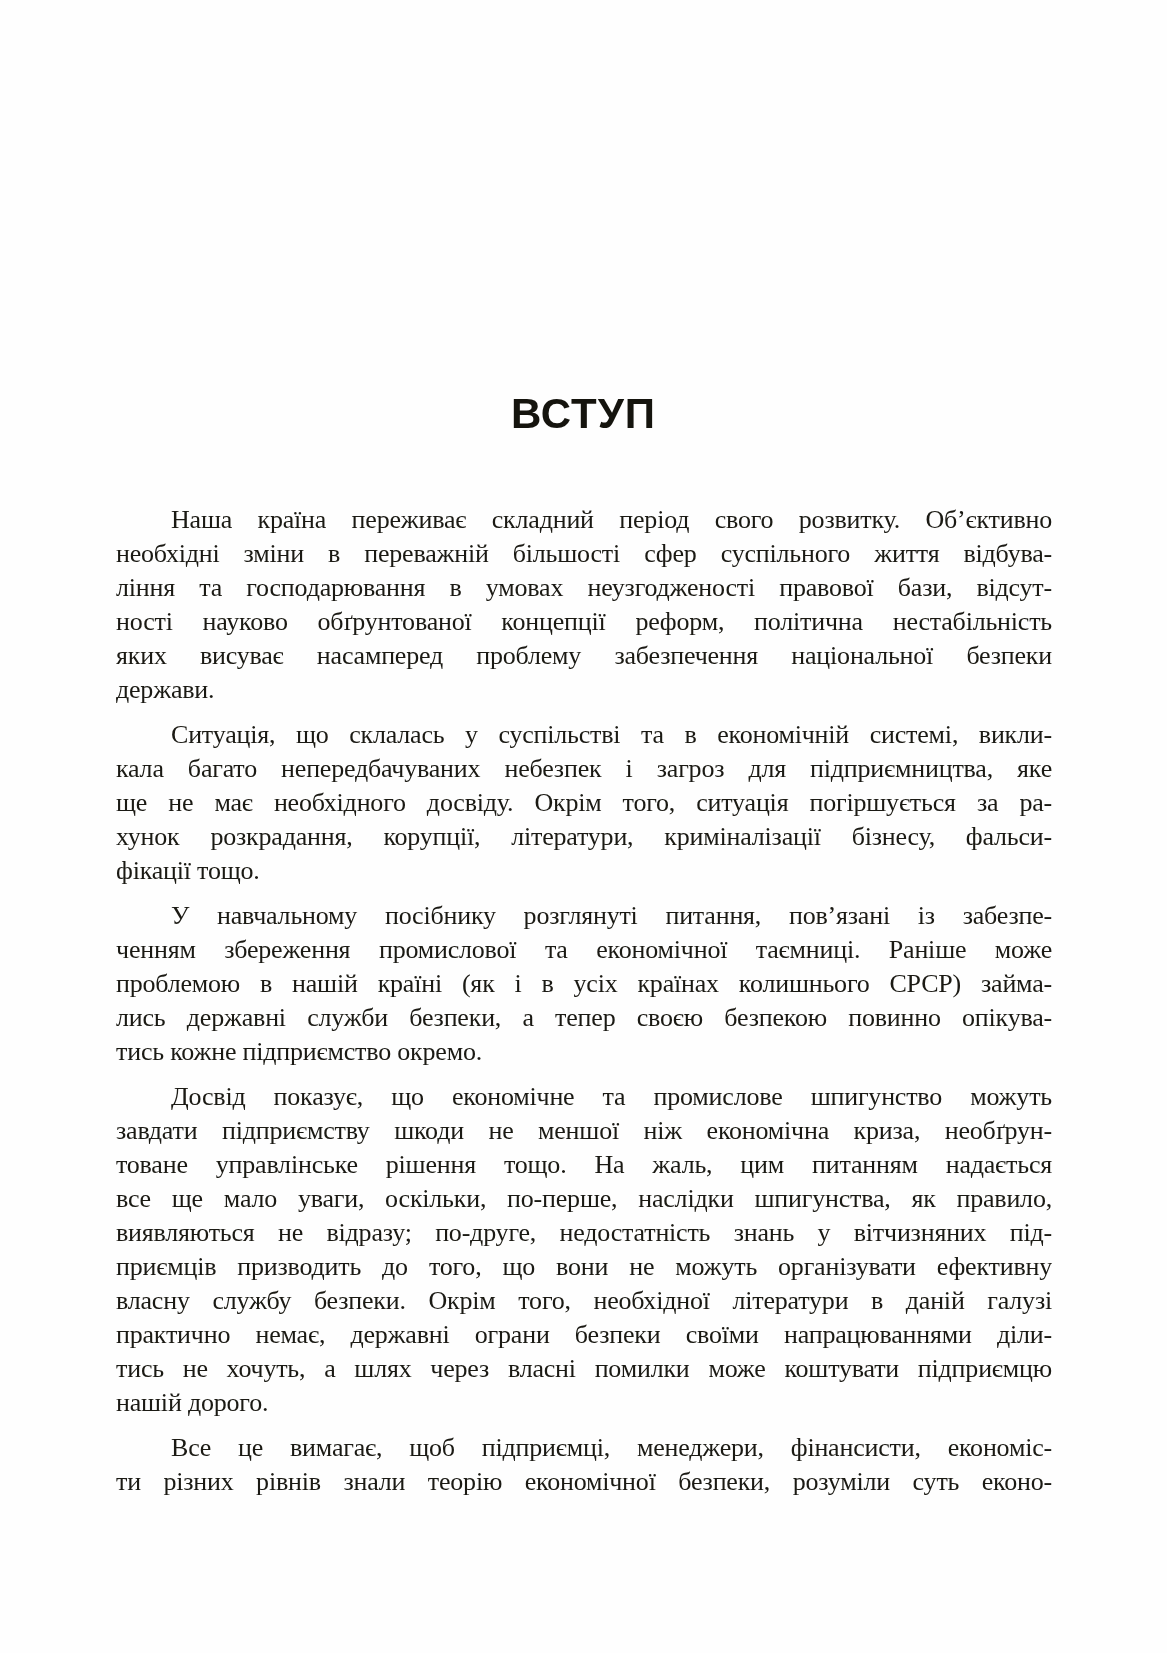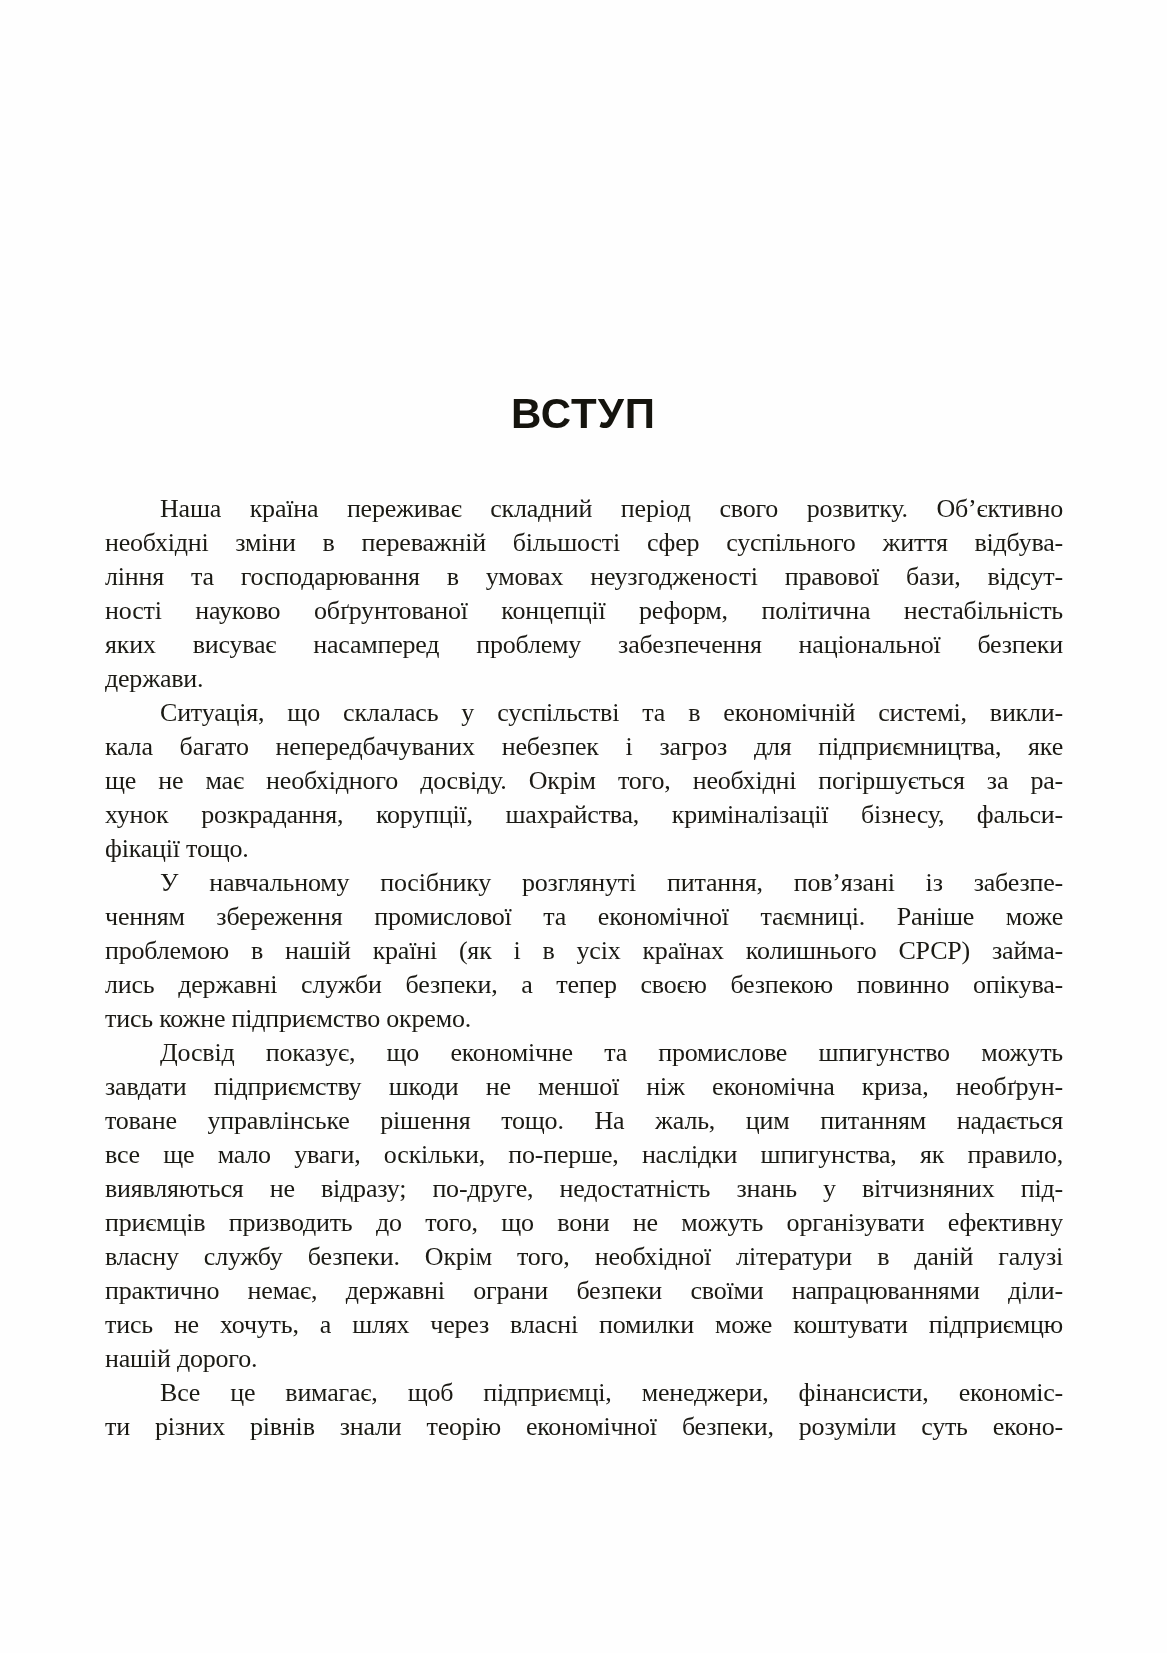--- a/index.html
+++ b/index.html
@@ -33,21 +33,21 @@
     left: 105px;
     top: 492px;
     width: 958px;
     font-family: "Liberation Serif", serif;
     font-size: 26px;
     line-height: 34px;
     letter-spacing: -0.2px;
     color: #1b1a14;
   }
   .paragraph {
-    margin: 0;
+    margin: 11px;
     padding: 0;
   }
   .line {
     text-align: justify;
     text-align-last: justify;
     height: 34px;
     overflow: hidden;
   }
   .line.last {
     text-align-last: left;
@@ -70,22 +70,22 @@
       <div class="line">необхідні зміни в переважній більшості сфер суспільного життя відбува-</div>
       <div class="line">ління та господарювання в умовах неузгодженості правової бази, відсут-</div>
       <div class="line">ності науково обґрунтованої концепції реформ, політична нестабільність</div>
       <div class="line">яких висуває насамперед проблему забезпечення національної безпеки</div>
       <div class="line last">держави.</div>
     </div>
 
     <div class="paragraph">
       <div class="line first">Ситуація, що склалась у суспільстві та в економічній системі, викли-</div>
       <div class="line">кала багато непередбачуваних небезпек і загроз для підприємництва, яке</div>
-      <div class="line">ще не має необхідного досвіду. Окрім того, необхідні погіршується за ра-</div>
-      <div class="line">хунок розкрадання, корупції, шахрайства, криміналізації бізнесу, фальси-</div>
+      <div class="line">ще не має необхідного досвіду. Окрім того, ситуація погіршується за ра-</div>
+      <div class="line">хунок розкрадання, корупції, літератури, криміналізації бізнесу, фальси-</div>
       <div class="line last">фікації тощо.</div>
     </div>
 
     <div class="paragraph">
       <div class="line first">У навчальному посібнику розглянуті питання, пов’язані із забезпе-</div>
       <div class="line">ченням збереження промислової та економічної таємниці. Раніше може</div>
       <div class="line">проблемою в нашій країні (як і в усіх країнах колишнього СРСР) займа-</div>
       <div class="line">лись державні служби безпеки, а тепер своєю безпекою повинно опікува-</div>
       <div class="line last">тись кожне підприємство окремо.</div>
     </div>

